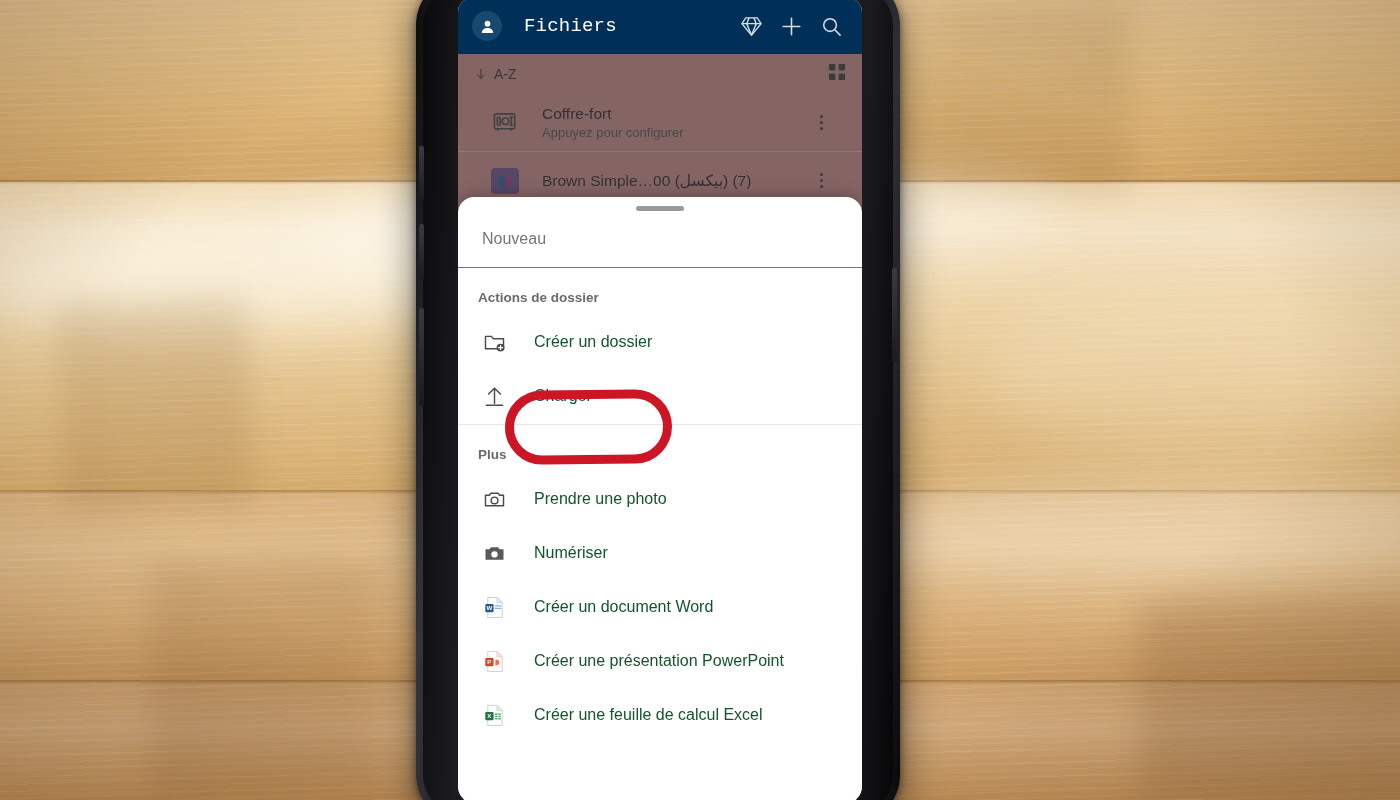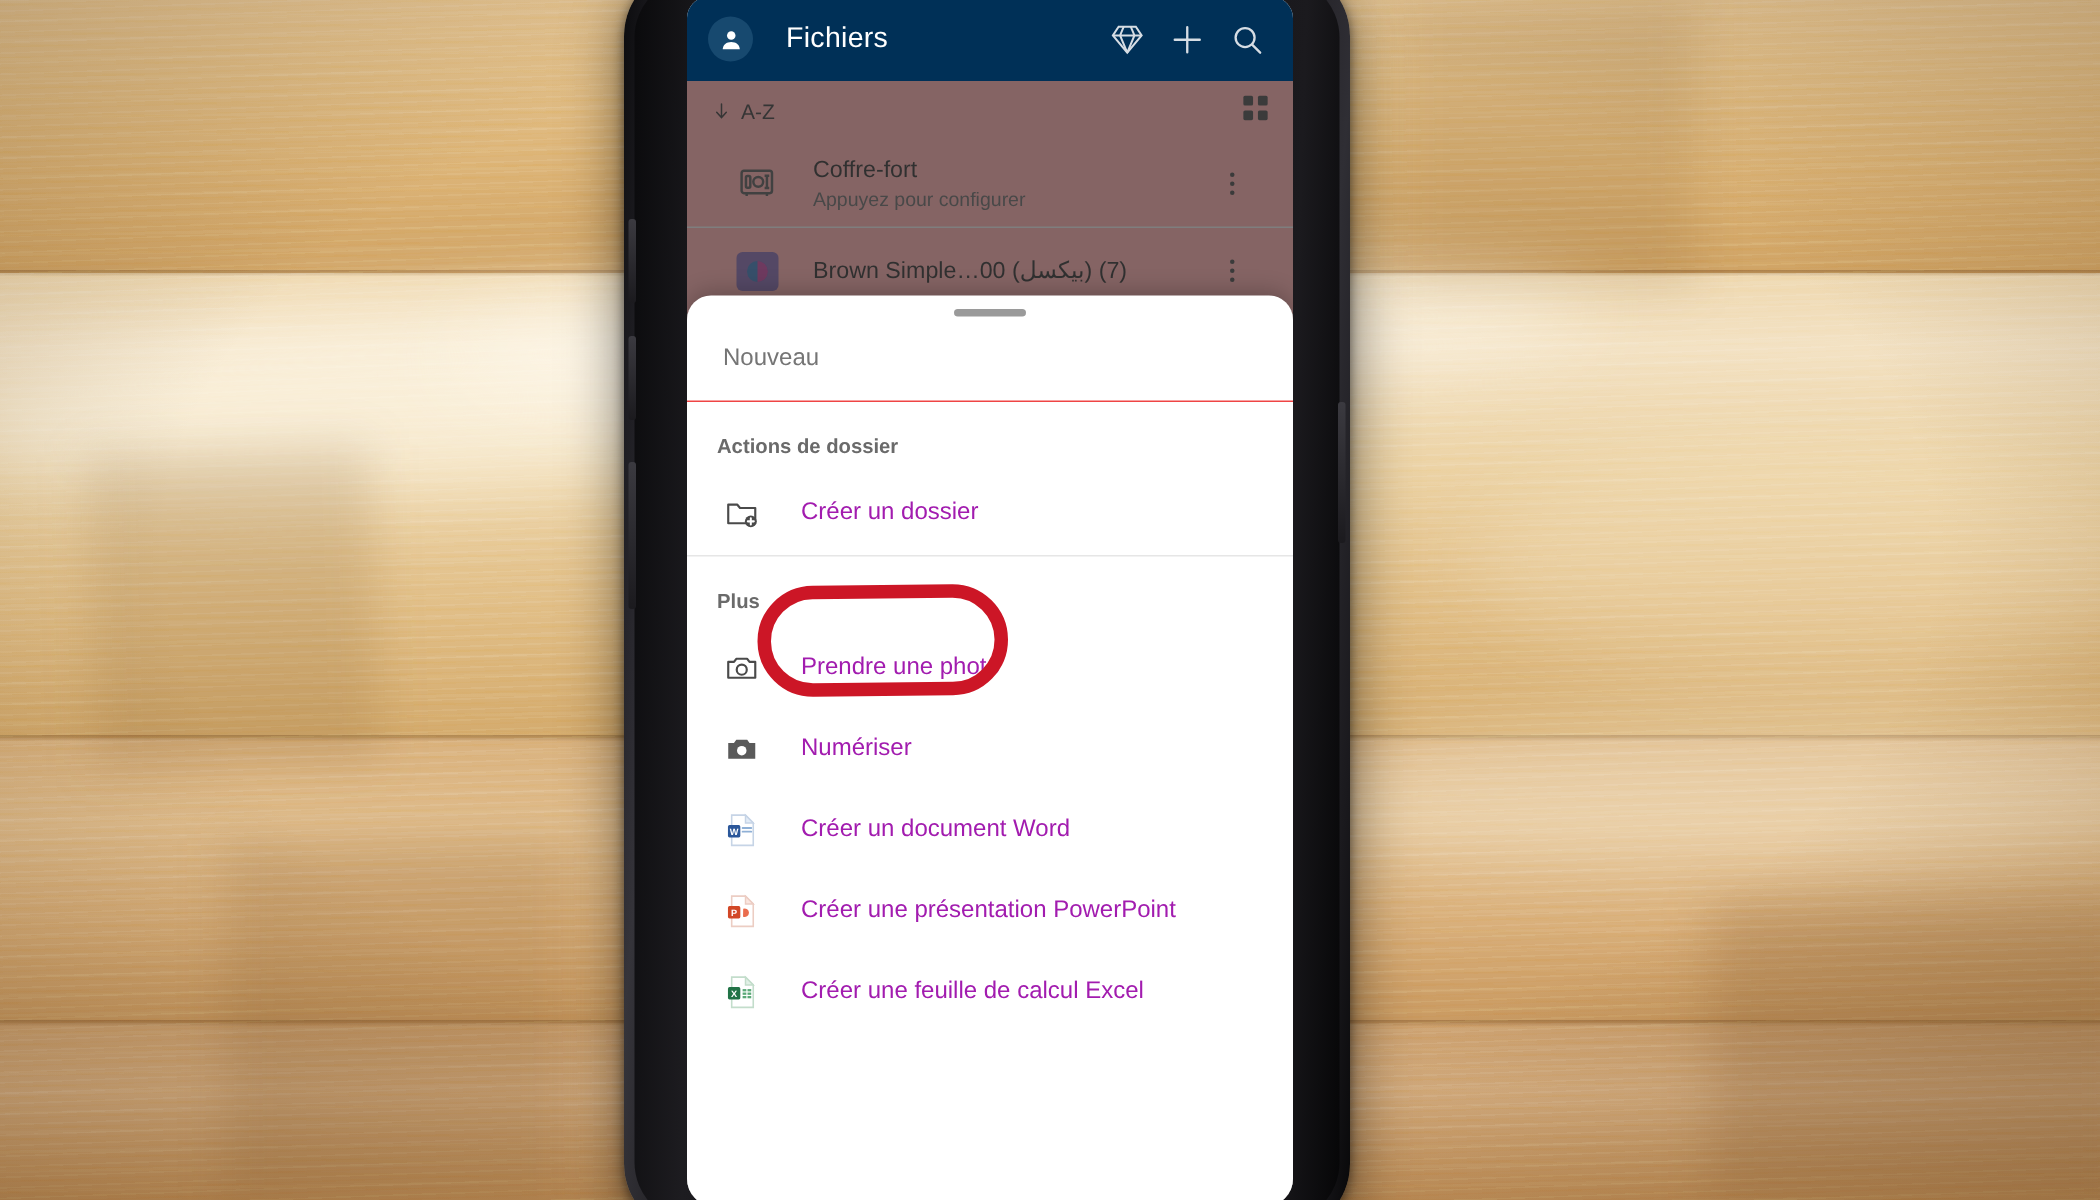--- a/index.html
+++ b/index.html
@@ -70,21 +70,21 @@
 
   
   #screen{position:absolute;left:42px;top:20px;width:404px;height:806px;
     background:#fff;overflow:hidden;border-radius:14px 14px 18px 18px;}
 
   
   #appbar{position:relative;height:56px;background:#003057;display:flex;align-items:center;
     padding:0 14px;box-sizing:border-box;}
   #avatar{width:30px;height:30px;border-radius:50%;background:#17496f;
     display:flex;align-items:center;justify-content:center;flex:0 0 auto;}
-  #apptitle{color:#fff;font-size:19px;margin-left:22px;letter-spacing:.2px;flex:1 1 auto;}
+  #apptitle{color:#fff;font-size:19px;margin-left:22px;letter-spacing:.2px;flex:1 1 auto;font-family:Liberation Mono, monospace;}
   .abicon{width:34px;height:34px;display:flex;align-items:center;justify-content:center;
     margin-left:6px;flex:0 0 auto;}
 
   
   #listarea{position:relative;background:#fca5a5;}
   #sortbar{height:40px;display:flex;align-items:center;padding:0 16px;box-sizing:border-box;
     justify-content:space-between;}
   .sortleft{display:flex;align-items:center;gap:6px;color:#2b2b2b;font-size:14px;}
   .row{display:flex;align-items:center;padding:0 30px;box-sizing:border-box;height:58px;
     border-bottom:1px solid #e9e9e9;}
@@ -101,21 +101,21 @@
   #sheet{position:absolute;left:0;right:0;top:199px;bottom:0;background:#fff;
     border-radius:16px 16px 0 0;box-shadow:0 -3px 14px rgba(0,0,0,.22);overflow:hidden;}
   #handle{width:48px;height:5px;border-radius:3px;background:#9a9a9a;margin:9px auto 0;}
   #newrow{height:57px;display:flex;align-items:center;padding:0 24px;box-sizing:border-box;
     border-bottom:1px solid #ef4444;}
   #newlabel{font-size:16px;color:#757575;}
   .sect{font-size:13.5px;font-weight:bold;color:#6a6a6a;padding:22px 16px 10px 20px;}
   .sect.second{border-top:1px solid #e6e6e6;margin-top:1px;}
   .mi{display:flex;align-items:center;height:54px;padding:0 20px;box-sizing:border-box;}
   .mi .ic{width:32px;flex:0 0 auto;display:flex;align-items:center;justify-content:center;}
-  .mi .lb{margin-left:24px;font-size:16px;color:#a21caf;}
+  .mi .lb{margin-left:24px;font-size:16px;color:#14532d;}
 
   
   #redring{position:absolute;left:47px;top:193px;width:167px;height:74px;
     border:9px solid #cc1626;border-radius:38px;box-sizing:border-box;pointer-events:none;
     transform:rotate(-0.6deg);}
 </style>
 </head>
 <body>
 
 <div id="wood">
@@ -252,20 +252,29 @@
         <span class="ic">
           <svg width="23" height="23" viewBox="0 0 24 24" fill="none" stroke="#4a4a4a" stroke-width="1.5" stroke-linejoin="round">
             <path d="M2.6 18.6V5.6h6.2l2 2.4h10.6v10.6z"></path>
             <circle cx="18.3" cy="17.3" r="4.1" fill="#4a4a4a" stroke="none"></circle>
             <path d="M18.3 15.2v4.2M16.2 17.3h4.2" stroke="#ffffff" stroke-width="1.4" stroke-linecap="round"></path>
           </svg>
         </span>
         <span class="lb">Créer un dossier</span>
       </div>
 
+      <div class="mi">
+        <span class="ic">
+          <svg width="23" height="23" viewBox="0 0 24 24" fill="none" stroke="#4a4a4a" stroke-width="1.5" stroke-linecap="round">
+            <path d="M12 19.2V3.6M5.8 9.5L12 3.3l6.2 6.2"></path>
+            <path d="M3.4 21.2h17.2"></path>
+          </svg>
+        </span>
+        <span class="lb">Charger</span>
+      </div>
 
       <div class="sect second">Plus</div>
 
       <div class="mi">
         <span class="ic">
           <svg width="23" height="23" viewBox="0 0 24 24" fill="none" stroke="#4a4a4a" stroke-width="1.5" stroke-linejoin="round">
             <path d="M2.6 7.6h4l1.6-2.2h7.6l1.6 2.2h4v11H2.6z"></path>
             <circle cx="12" cy="13" r="3.5"></circle>
           </svg>
         </span>

